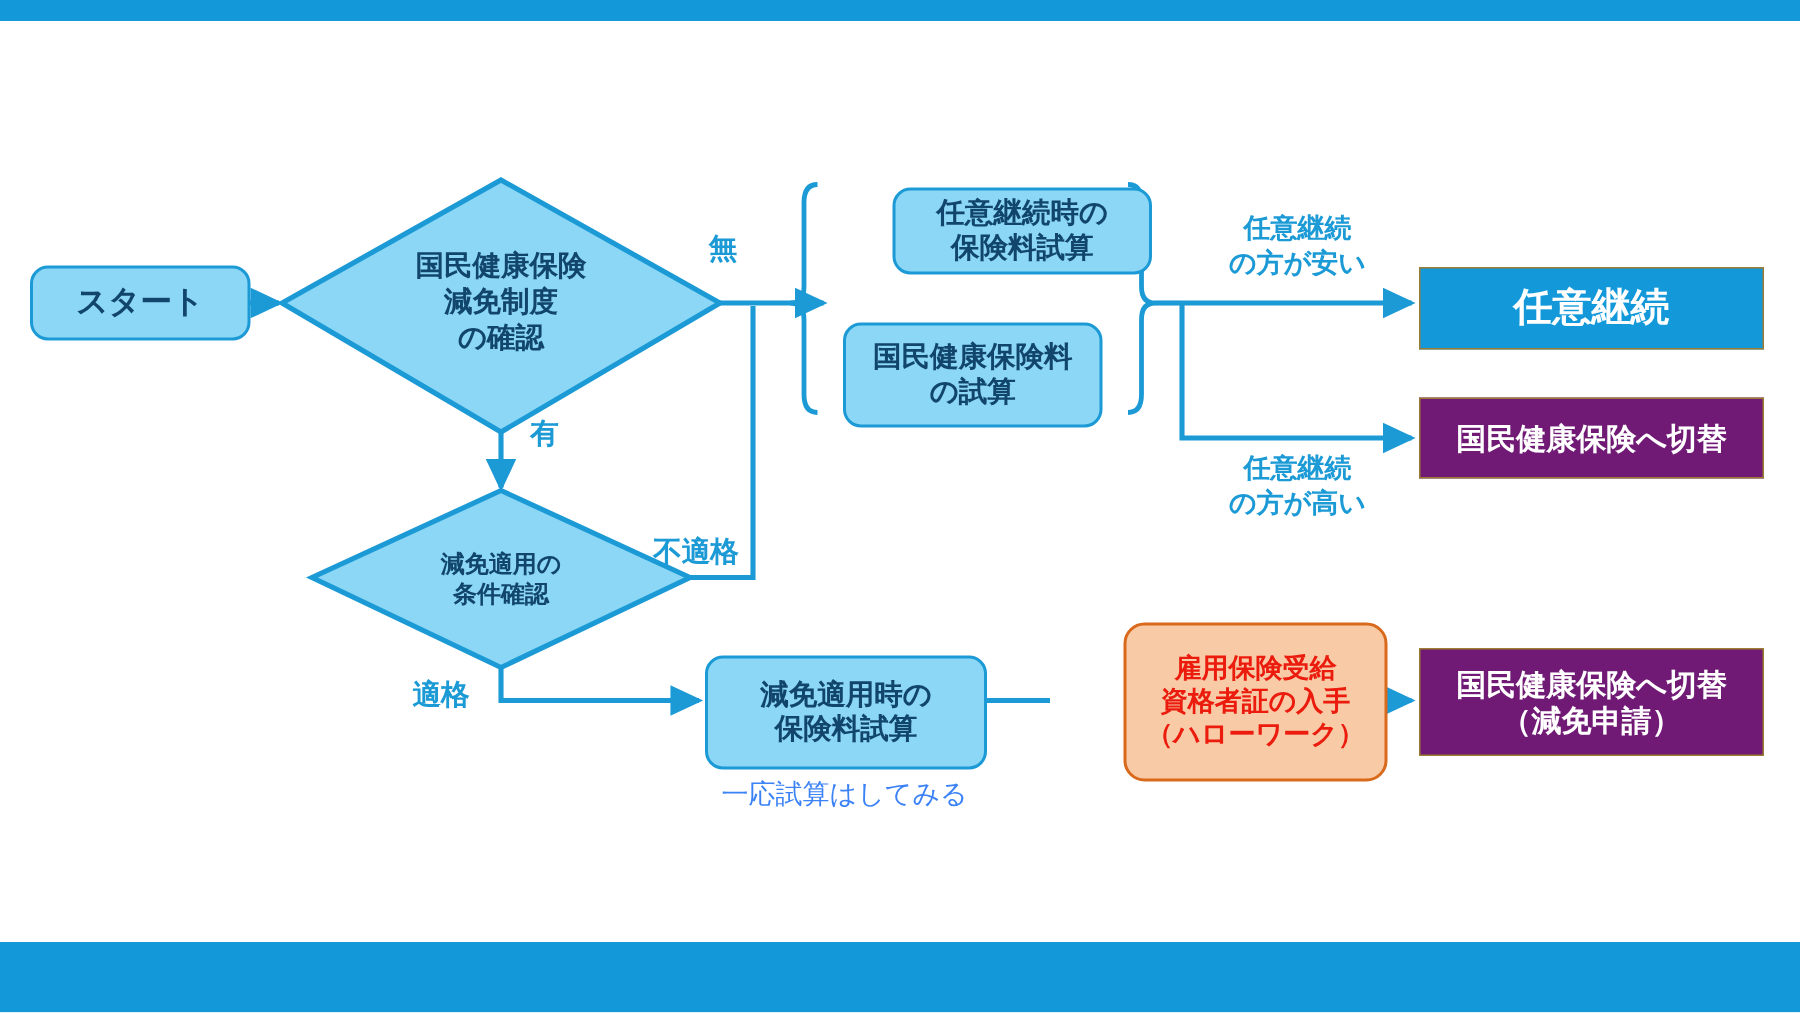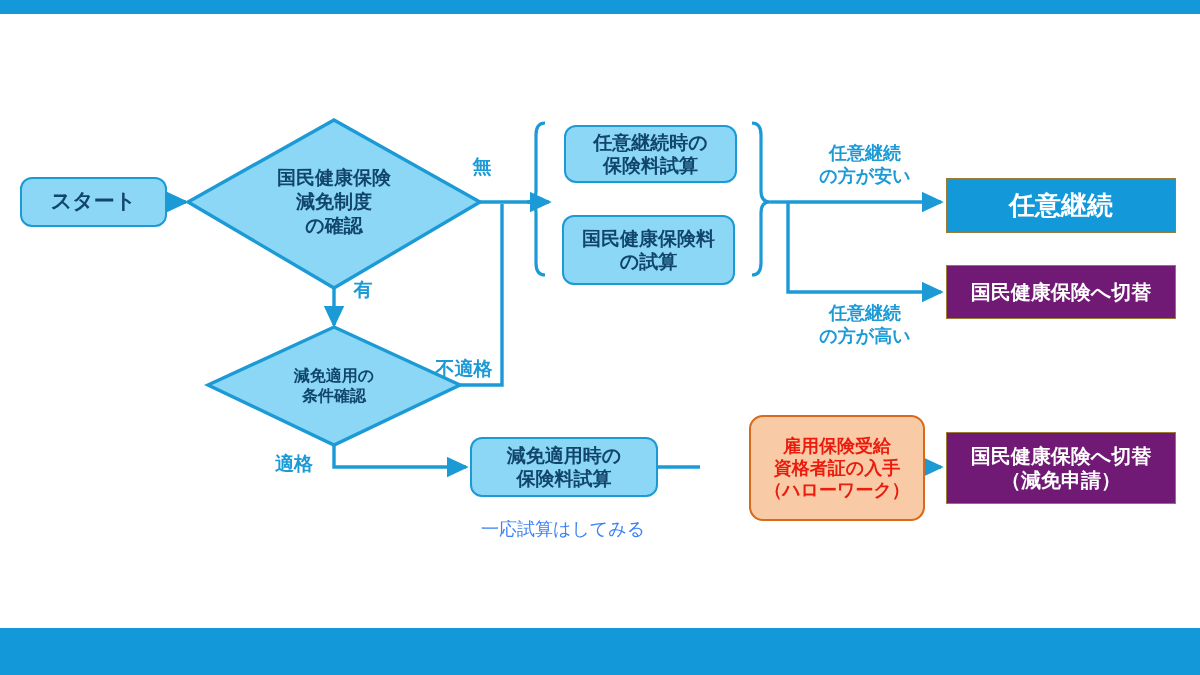--- a/index.html
+++ b/index.html
@@ -169,31 +169,31 @@
     <span>国民健康保険
 減免制度
 の確認</span>
   </div>
 
   <div class="diamond-label" style="left:234px; top:355px; width:200px; height:62px; font-size:16px;">
     <span>減免適用の
 条件確認</span>
   </div>
 
-  <div class="node roundbox" style="left:564px; top:125px; width:173px; height:58px; font-size:19px;">
+  <div class="node roundbox" style="left:595px; top:125px; width:173px; height:58px; font-size:19px;">
     <span>任意継続時の
 保険料試算</span>
   </div>
 
   <div class="node roundbox" style="left:562px; top:215px; width:173px; height:70px; font-size:19px;">
     <span>国民健康保険料
 の試算</span>
   </div>
 
-  <div class="node roundbox" style="left:470px; top:437px; width:188px; height:60px; font-size:19px;">
+  <div class="node roundbox" style="left:470px; top:437px; width:188px; height:76px; font-size:19px;">
     <span>減免適用時の
 保険料試算</span>
   </div>
 
   <div class="node orangebox" style="left:705px; top:415px; width:176px; height:106px; font-size:18px;">
     <span>雇用保険受給
 資格者証の入手
 （ハローワーク）</span>
   </div>
 

